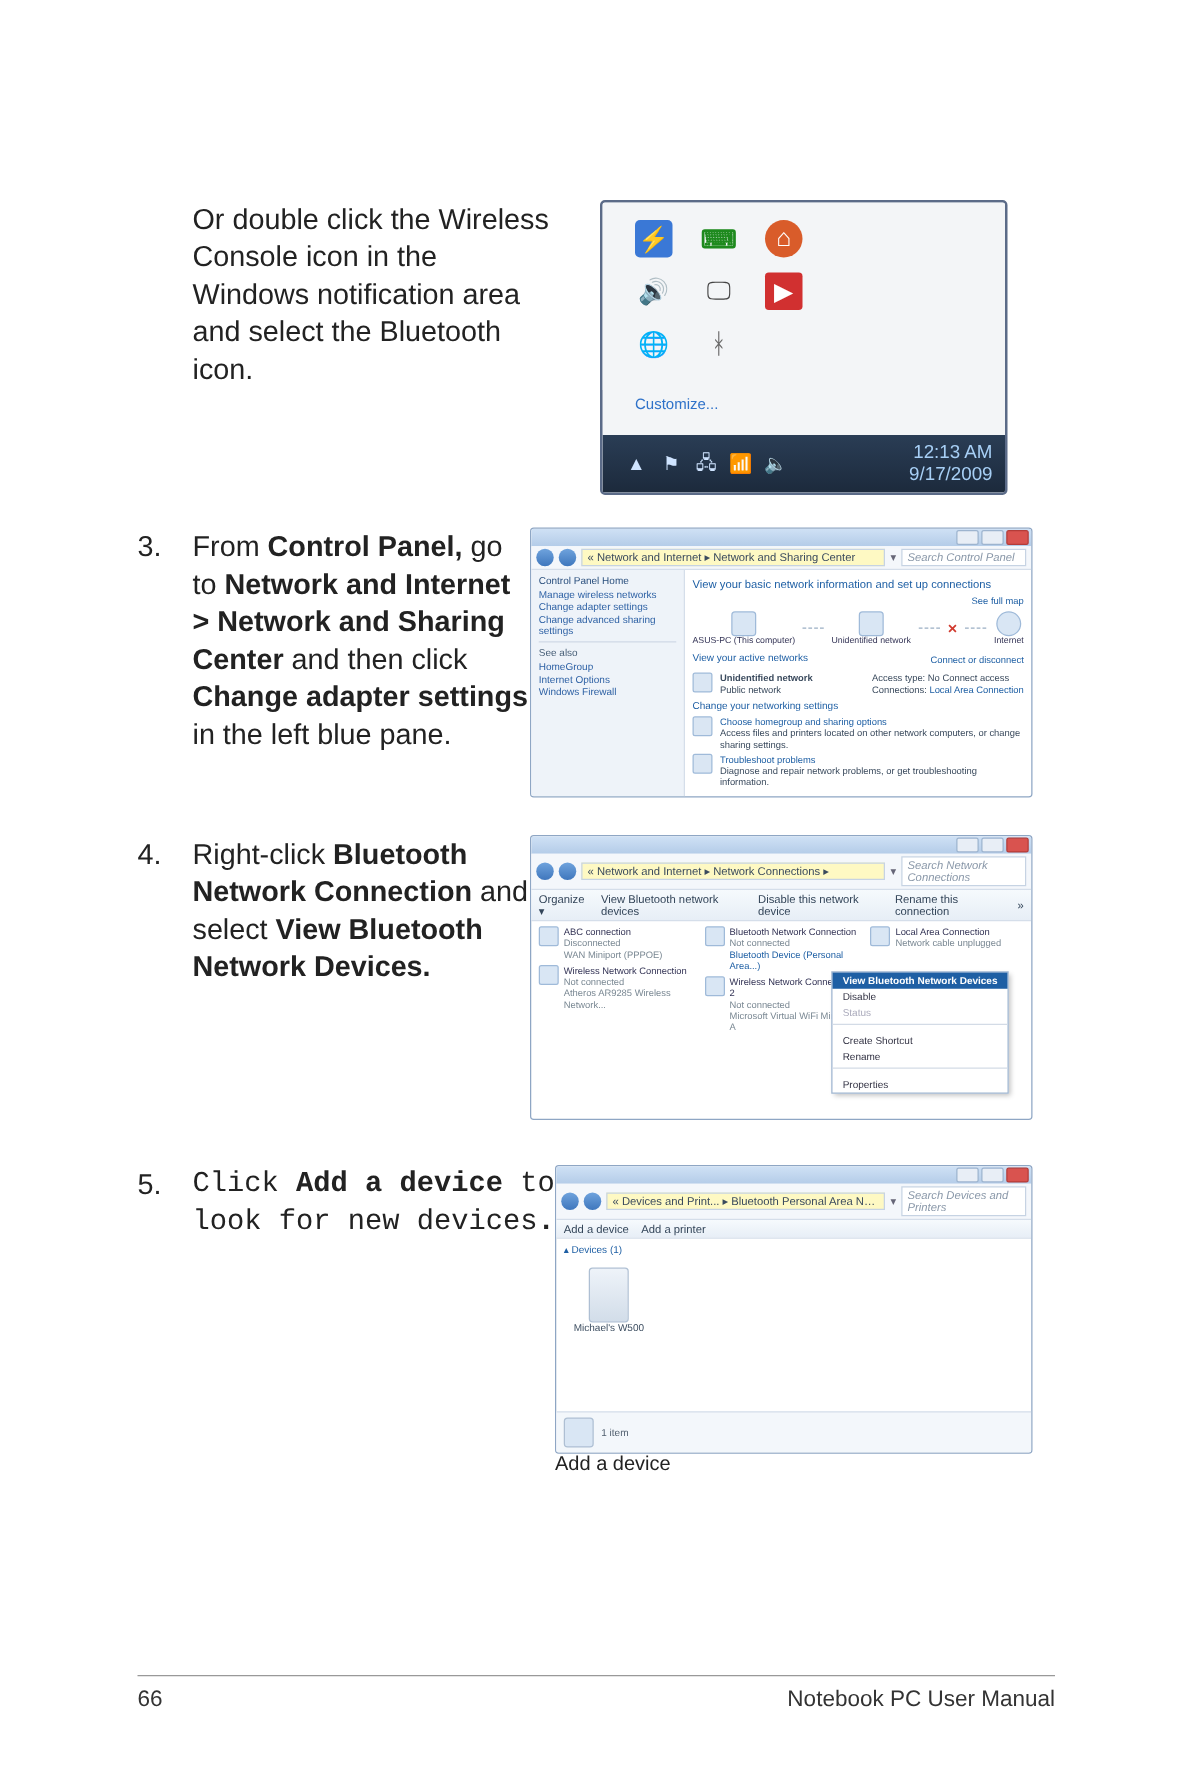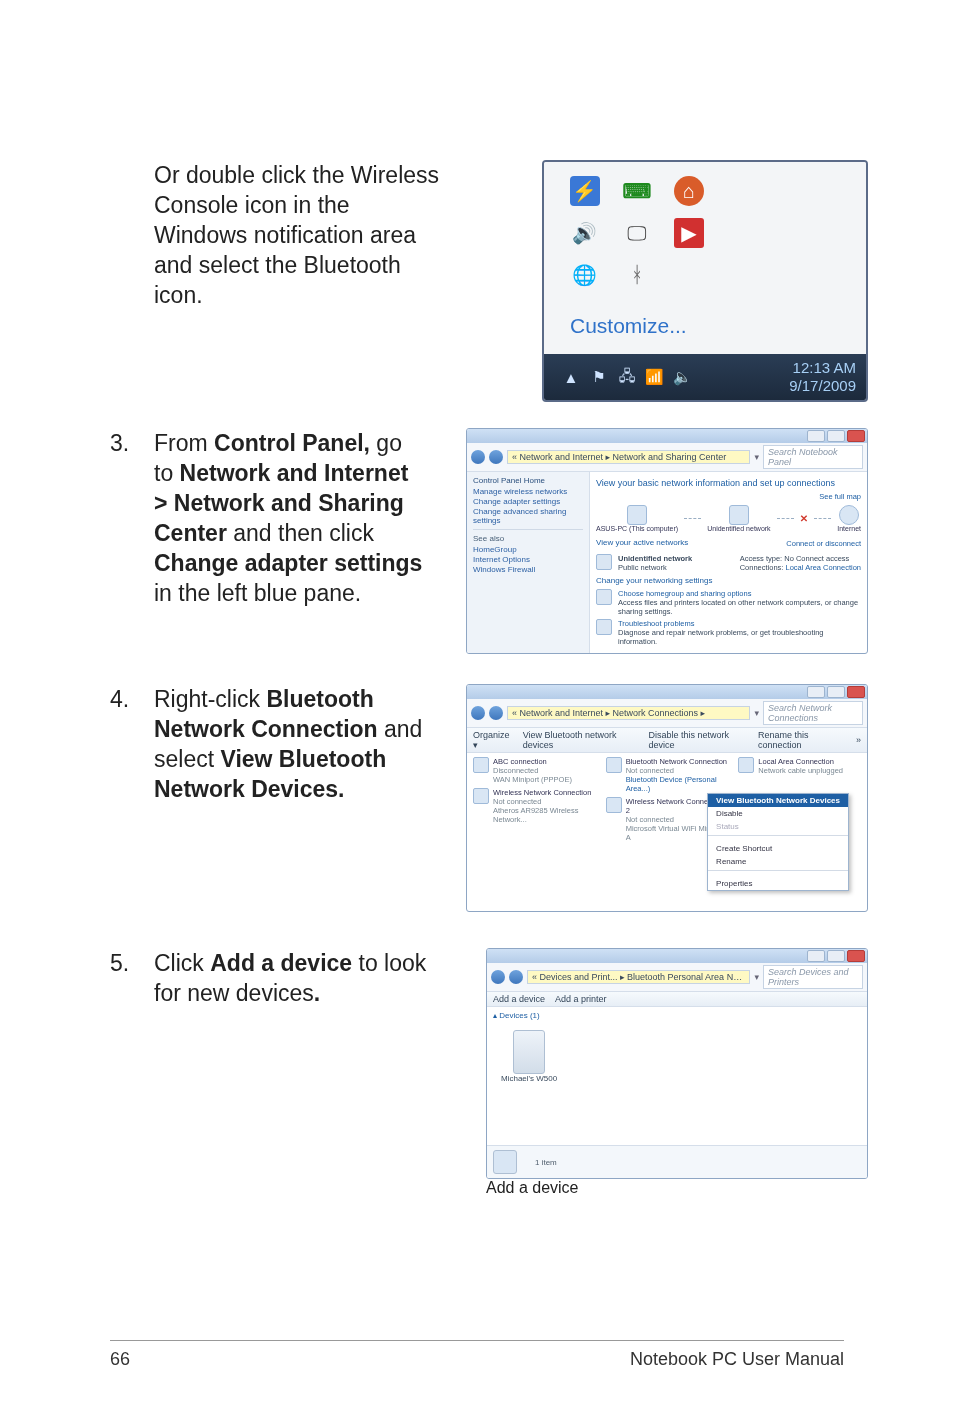--- a/index.html
+++ b/index.html
@@ -10,21 +10,21 @@
     background: #fff;
     font-family: "Segoe UI", "Myriad Pro", Arial, sans-serif;
     color: #222;
     position: relative;
   }
   .page {
     position: relative;
     width: 954px;
     height: 1418px;
     box-sizing: border-box;
-    padding: 60px 46px 0 70px;
+    padding: 60px 108px 0 70px;
   }
   .body-area {
     padding: 0 40px;
   }
   .step {
     display: flex;
     align-items: flex-start;
     margin-bottom: 26px;
   }
   .step-num {
@@ -73,21 +73,21 @@
   .tray-icon.keys  { color:#1e8a1e; font-weight:bold;}
   .tray-icon.home  { background:#d95c2a; color:#fff; border-radius:50%;}
   .tray-icon.spk   { color:#444;}
   .tray-icon.scr   { color:#444;}
   .tray-icon.vid   { background:#d13030; color:#fff; border-radius:3px;}
   .tray-icon.globe { color:#6a6a6a;}
   .tray-icon.bt    { color:#6a6a6a; font-size:22px;}
   .fig1-custom {
     padding: 2px 26px 16px 26px;
   }
-  .fig1-custom a { color:#2f72c9; font-size:21px; text-decoration:none; }
+  .fig1-custom a { color:#2f72c9; font-size:12px; text-decoration:none; }
   .fig1-taskbar {
     height: 46px;
     background: linear-gradient(#2a3d55,#1c2a3c);
     display:flex;
     align-items:center;
     justify-content:space-between;
     padding: 0 8px 0 18px;
     color:#cfe4ff;
   }
   .fig1-taskbar-left { display:flex; align-items:center; gap:10px;}
@@ -167,21 +167,21 @@
     box-shadow:2px 2px 4px rgba(0,0,0,.25);
   }
   .ctx-menu div { padding:2px 8px; color:#334;}
   .ctx-menu .hl { background:#1e5fa4; color:#fff; font-weight:bold;}
   .fig3-wrap { position:relative;}
   
   .fig4 .devices-row { display:flex; gap:16px; padding:10px 8px; align-items:flex-start;}
   .fig4 .dev { display:flex; flex-direction:column; align-items:center; font-size:8px; color:#3b4c5f;}
   .fig4 .dev .d-ico { width:30px;height:42px; background:linear-gradient(#eef3f9,#d2dde9); border:1px solid #aebfd3; border-radius:3px;}
   .fig4-wrap { position:relative;}
-  .fig4 .status-bar { display:flex; align-items:center; gap:18px; padding:4px 6px; border-top:1px solid #d5deea; background:#f3f7fb; font-size:8px; color:#52606f;}
+  .fig4 .status-bar { display:flex; align-items:center; gap:6px; padding:4px 6px; border-top:1px solid #d5deea; background:#f3f7fb; font-size:8px; color:#52606f;}
   .fig4 .status-bar .si { width:22px;height:22px; background:#d9e6f4; border:1px solid #aebfd3; border-radius:3px;}
   
   .footer {
     position:absolute;
     bottom:48px;
     left:110px;
     right:110px;
     border-top:1px solid #999;
     padding-top:8px;
     display:flex;
@@ -251,21 +251,21 @@
           <div class="titlebar">
             <div class="tbtn"></div>
             <div class="tbtn"></div>
             <div class="tbtn close"></div>
           </div>
           <div class="addr">
             <div class="navbtn"></div>
             <div class="navbtn"></div>
             <div class="crumb">« Network and Internet ▸ Network and Sharing Center</div>
             <div style="color:#667;">▾</div>
-            <div class="search">Search Notebook Panel</div>
+            <div class="search">Search Control Panel</div>
           </div>
           <div class="body">
             <div class="sidebar">
               <div class="sb-title">Control Panel Home</div>
               <a>Manage wireless networks</a>
               <a>Change adapter settings</a>
               <a>Change advanced sharing settings</a>
               <div class="side-sep"></div>
               <div class="sb-title" style="color:#4a6179;">See also</div>
               <a>HomeGroup</a>
@@ -411,21 +411,21 @@
                 <div>Properties</div>
               </div>
             </div>
           </div>
         </div>
       </div>
     </div>
 
     <div class="step" style="margin-top:36px;">
       <div class="step-num">5.</div>
-      <div class="step-text" style="flex:0 0 290px;">
+      <div class="step-text" style="flex:0 0 290px;font-family:Liberation Mono, monospace;">
         <p class="para">
           <span>Click </span><span class="bold">Add a device</span><span> to look for new devices</span><span class="bold">.</span>
         </p>
       </div>
       <div class="step-figure">
         <div class="fig4-wrap">
           <div class="win fig4" style="width:380px;">
             <div class="titlebar">
               <div class="tbtn"></div>
               <div class="tbtn"></div>

